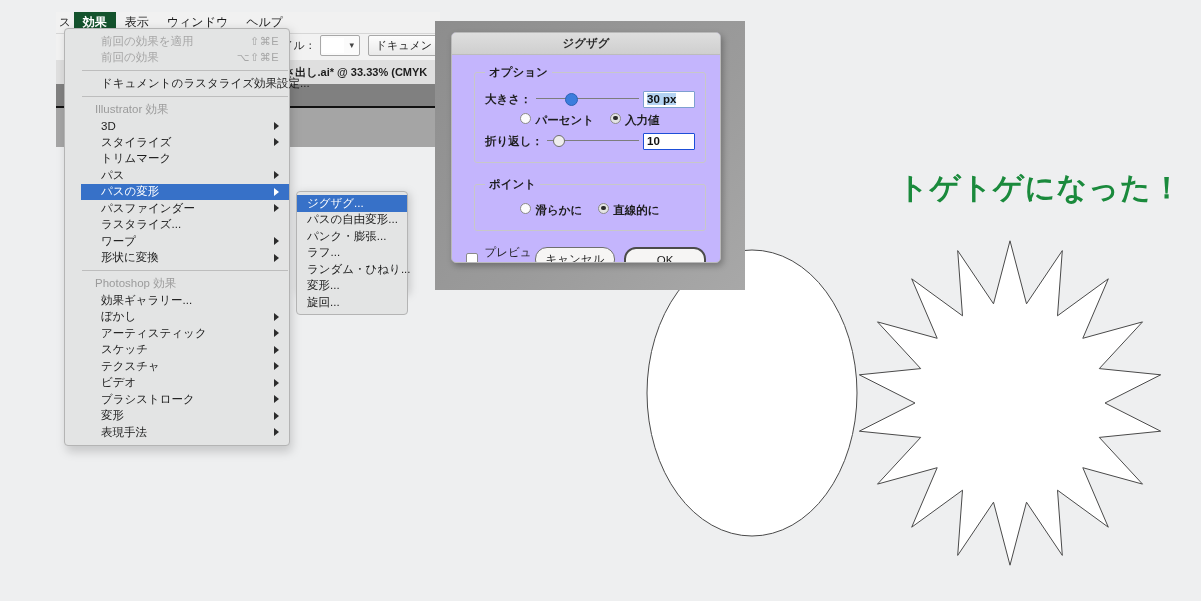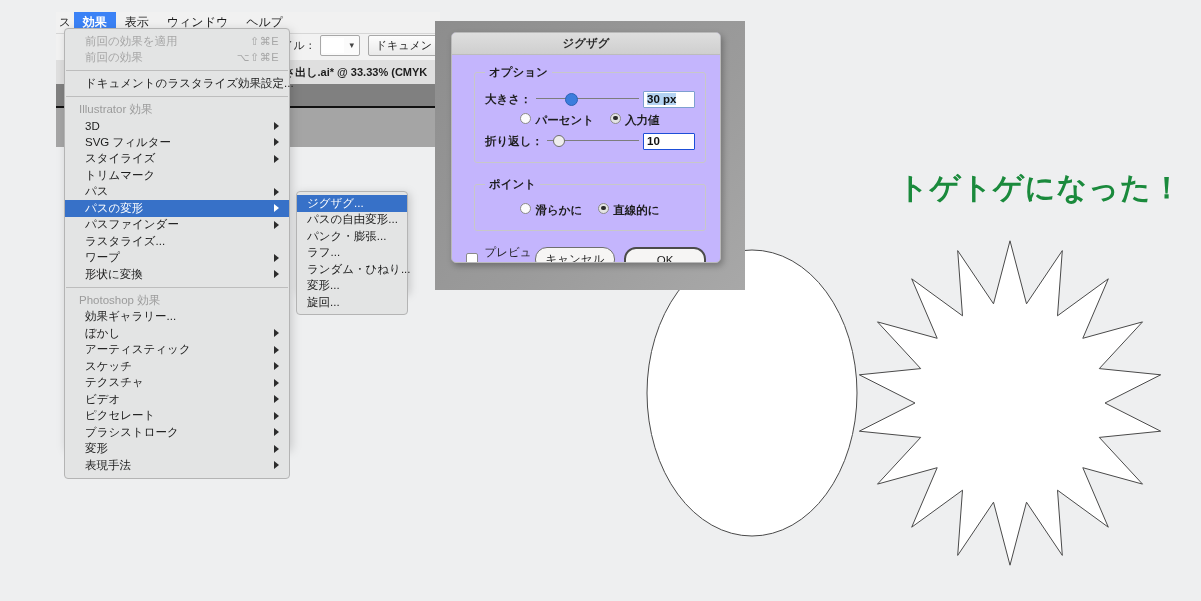--- a/index.html
+++ b/index.html
@@ -64,31 +64,31 @@
     background: #f1f1f1; border-bottom: 1px solid #d6d6d6;
     display: flex; align-items: stretch;
   }
   .menubar-pre {
     display: flex; align-items: center; padding: 0 3px; font-size: 11.5px; color: #2a2a2a;
   }
   .menubar-item {
     display: flex; align-items: center; padding: 0 9px;
     font-size: 12px; color: #1c1c1c; white-space: nowrap;
   }
-  .menubar-item.active { background: #3b82f6; color: #fff; font-weight: bold; }
+  .menubar-item.active { background: #14532d; color: #fff; font-weight: bold; }
 
   
   .menu-shadow {
     position: absolute; left: 66px; top: 30px; width: 226px; height: 422px;
     background: rgba(0,0,0,0.16); filter: blur(5px); border-radius: 5px;
   }
   .menu {
     position: absolute; left: 64px; top: 28px; width: 226px;
     background: #e3e4e4; border: 1px solid #b4b4b4; border-radius: 4px;
-    padding: 4px 0 4px 0; box-sizing: border-box;
+    padding: 4px 0 4px 16px; box-sizing: border-box;
   }
   .mi {
     position: relative; display: flex; align-items: center;
     height: 16.5px; padding: 0 10px 0 20px; font-size: 11.5px; color: #1b1b1b;
     white-space: nowrap;
   }
   .mi.disabled { color: #a6a6a6; }
   .mi.section { color: #9b9b9b; padding-left: 14px; height: 17px; }
   .mi.sel { background: #3771c8; color: #ffffff; gap: 44px; }
   .mi .shortcut { margin-left: auto; font-size: 11px; color: #a6a6a6; letter-spacing: .5px;}
@@ -262,24 +262,20 @@
       </div>
       <div class="menu-sep"></div>
       <div class="mi section">
         <span>Illustrator 効果</span>
       </div>
       <div class="mi">
         <span>3D</span>
         <span class="arrow"></span>
       </div>
       <div class="mi">
-        <span>SVG フィルター</span>
-        <span class="arrow"></span>
-      </div>
-      <div class="mi">
         <span>スタイライズ</span>
         <span class="arrow"></span>
       </div>
       <div class="mi">
         <span>トリムマーク</span>
       </div>
       <div class="mi">
         <span>パス</span>
         <span class="arrow"></span>
       </div>
@@ -320,24 +316,20 @@
       <div class="mi">
         <span>スケッチ</span>
         <span class="arrow"></span>
       </div>
       <div class="mi">
         <span>テクスチャ</span>
         <span class="arrow"></span>
       </div>
       <div class="mi">
         <span>ビデオ</span>
-        <span class="arrow"></span>
-      </div>
-      <div class="mi">
-        <span>ピクセレート</span>
         <span class="arrow"></span>
       </div>
       <div class="mi">
         <span>ブラシストローク</span>
         <span class="arrow"></span>
       </div>
       <div class="mi">
         <span>変形</span>
         <span class="arrow"></span>
       </div>

